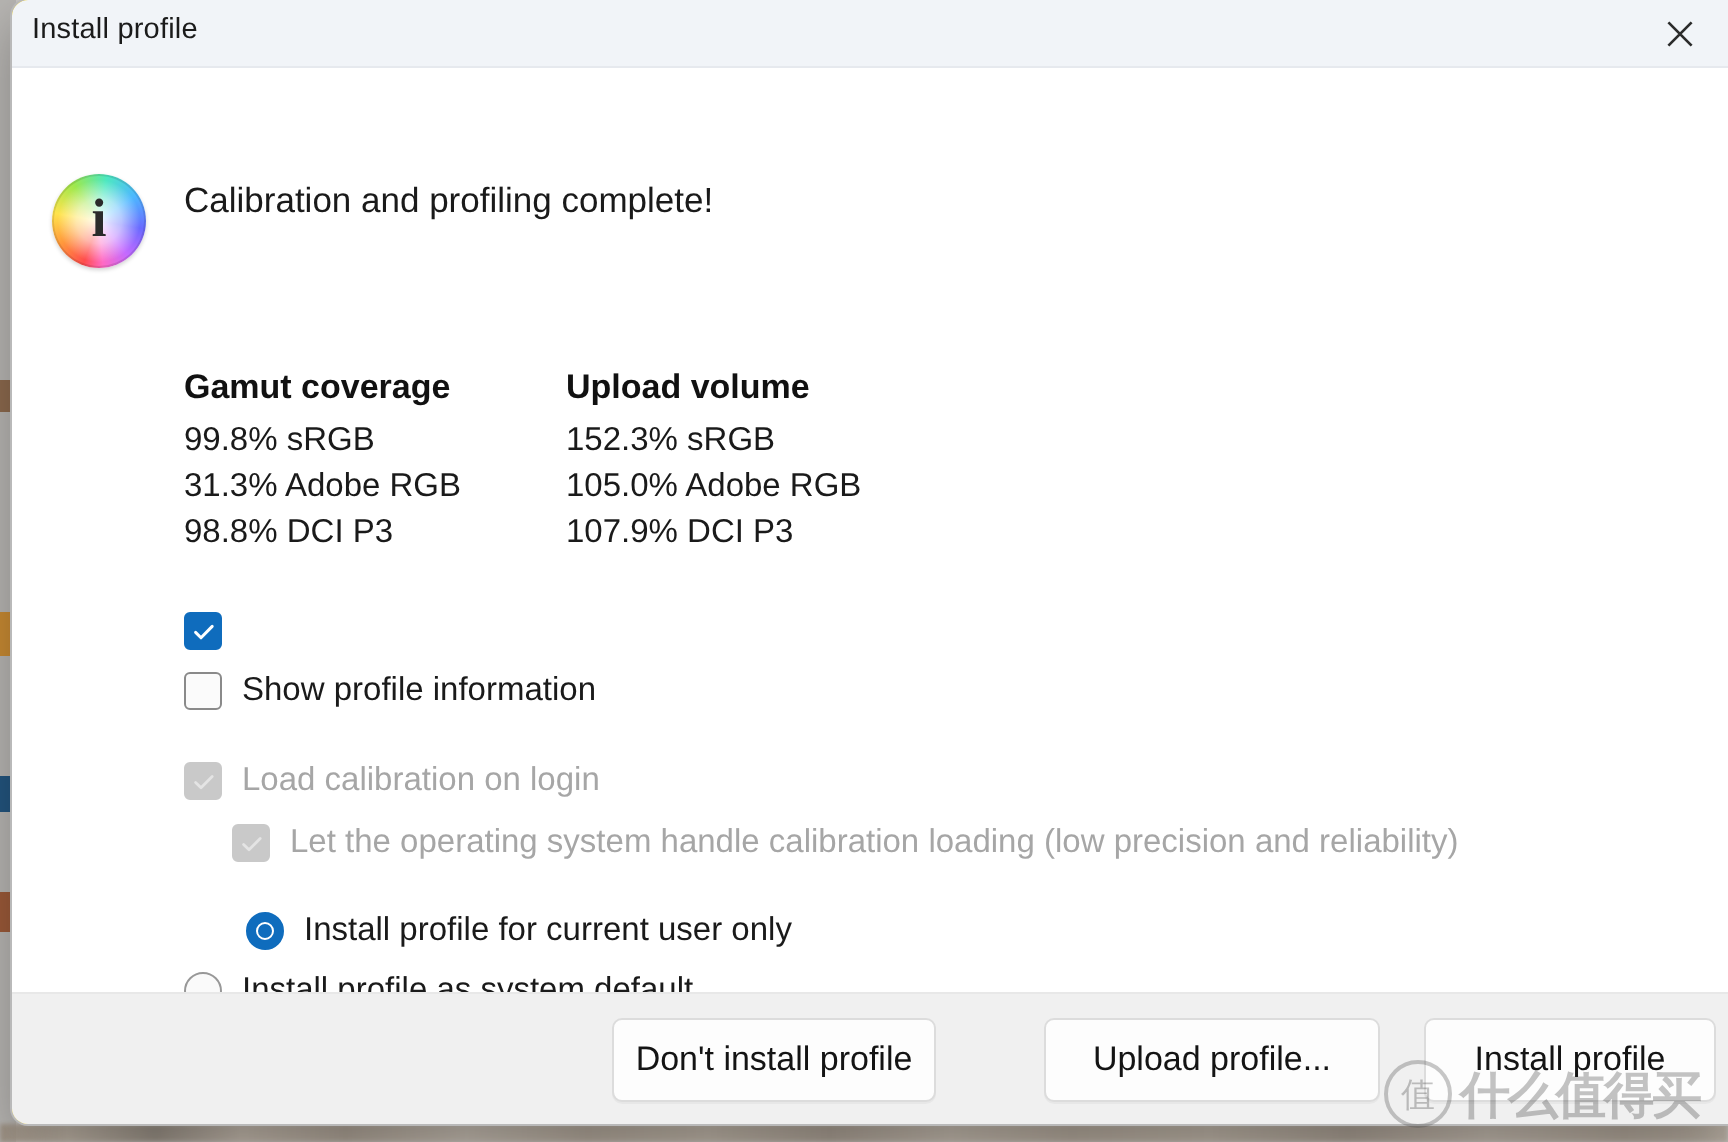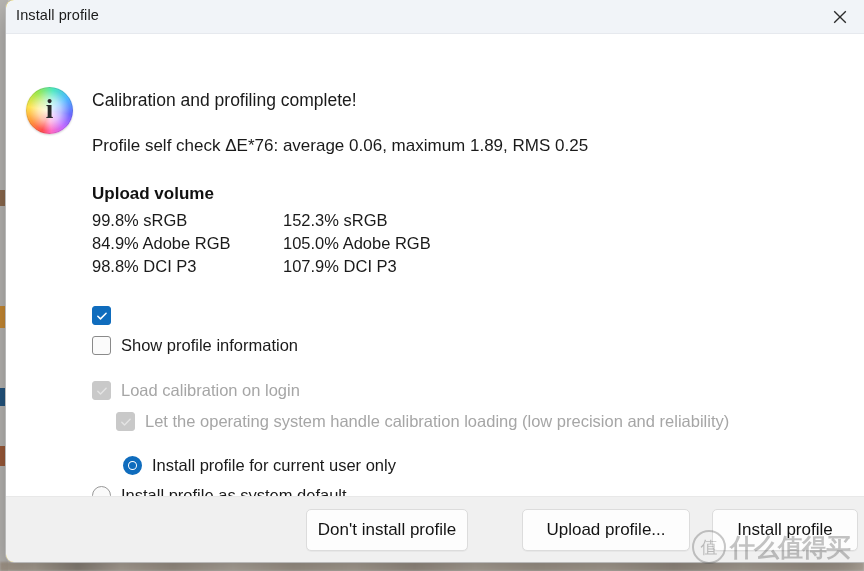--- a/index.html
+++ b/index.html
@@ -299,32 +299,32 @@
     </div>
   </div>
 
   <div id="dialog-body">
 
     <div id="info-icon">
       <div id="info-icon-glyph">i</div>
     </div>
 
     <div class="body-text" id="headline">Calibration and profiling complete!</div>
-    <div class="body-text" id="selfcheck">Profile self check ΔE*76: average 0.06, maximum 1.89, RMS 0.25</div>
 
     <div id="gamut-table">
       <div class="gamut-row">
+        <div class="gamut-col-a gamut-head">Gamut coverage</div>
         <div class="gamut-col-b gamut-head">Upload volume</div>
       </div>
       <div class="gamut-row">
         <div class="gamut-col-a gamut-cell">99.8% sRGB</div>
         <div class="gamut-col-b gamut-cell">152.3% sRGB</div>
       </div>
       <div class="gamut-row">
-        <div class="gamut-col-a gamut-cell">84.9% Adobe RGB</div>
+        <div class="gamut-col-a gamut-cell">31.3% Adobe RGB</div>
         <div class="gamut-col-b gamut-cell">105.0% Adobe RGB</div>
       </div>
       <div class="gamut-row">
         <div class="gamut-col-a gamut-cell">98.8% DCI P3</div>
         <div class="gamut-col-b gamut-cell">107.9% DCI P3</div>
       </div>
     </div>
 
     <div class="option-row" style="left:86px; top:272px;">
       <span class="cb checked">

